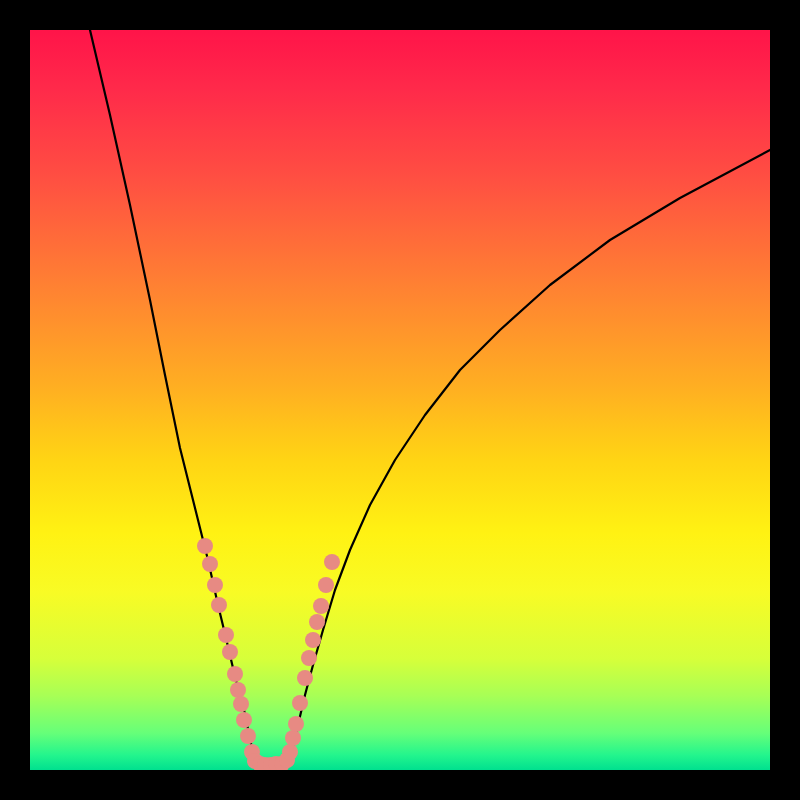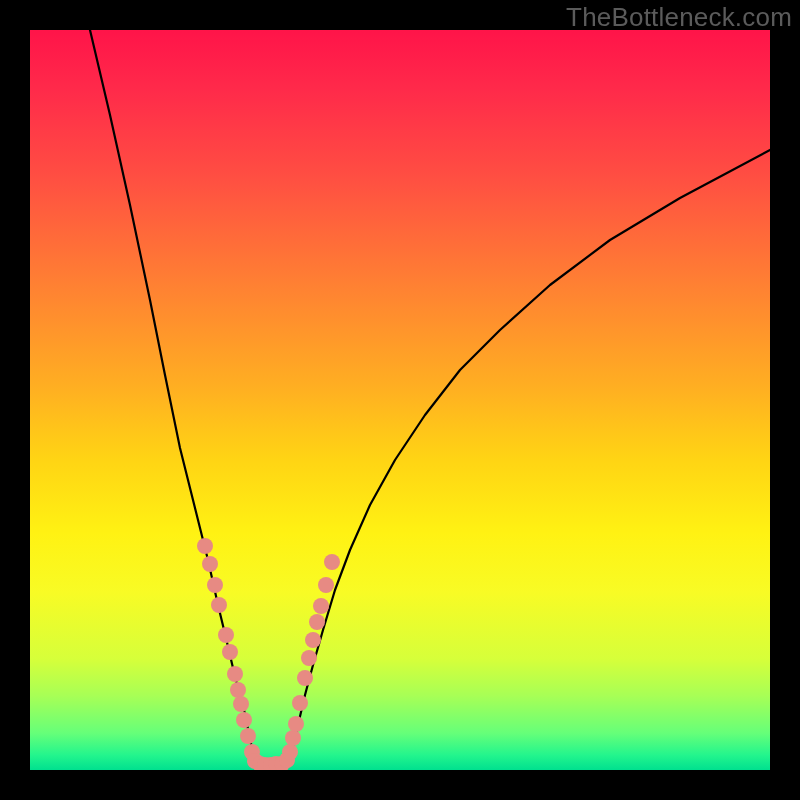--- a/index.html
+++ b/index.html
@@ -70,21 +70,20 @@
   }
   .dot {
     fill: #e78a83;
   }
 </style>
 </head>
 <body>
 
 <div class="outer">
 
-  <div class="watermark">TheBottleneck.com</div>
 
   <div class="plot">
     <div class="gradient"></div>
 
     <svg class="curve" viewBox="0 0 740 740" preserveAspectRatio="none">
       <path id="left-path" class="curve-path" d="M60 0 L80 85 L100 175 L120 270 L135 345 L150 418 L165 478 L178 530 L188 575 L196 608 L203 638 L209 662 L214 680 L219 704 L223 723 L225 733"></path>
       <path id="floor-path" class="curve-path" d="M225 733 L232 736 L240 737 L248 736 L258 733"></path>
       <path id="right-path" class="curve-path" d="M258 733 L262 720 L268 695 L275 665 L283 635 L293 600 L305 560 L320 520 L340 475 L365 430 L395 385 L430 340 L470 300 L520 255 L580 210 L650 168 L740 120"></path>
       <g id="dots-group">
           <circle cx="175" cy="516" r="8" class="dot"></circle>

